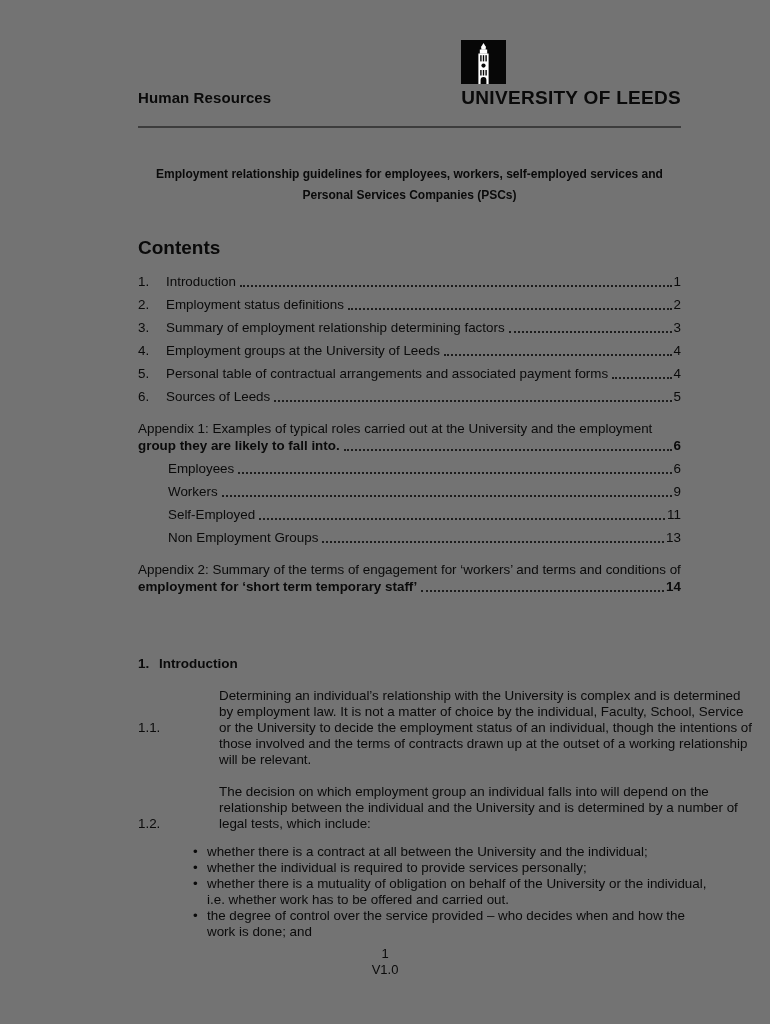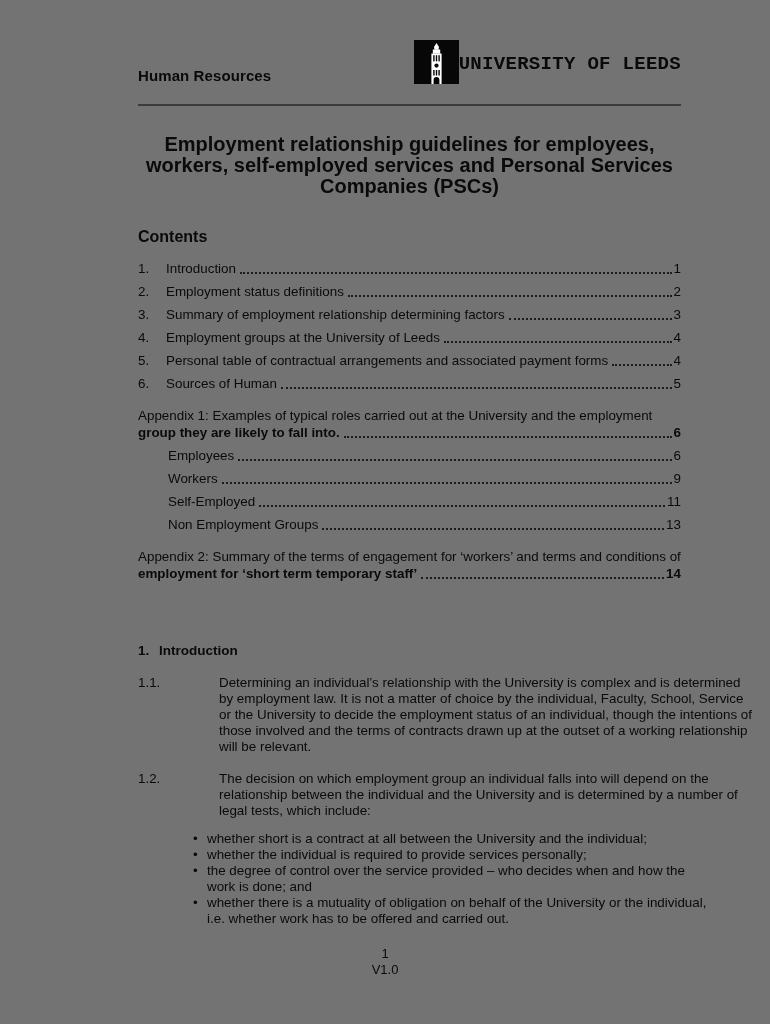--- a/index.html
+++ b/index.html
@@ -25,49 +25,48 @@
     align-items: flex-end;
   }
   .dept {
     font-size: 15px;
     font-weight: bold;
     padding-bottom: 3px;
     letter-spacing: 0.1px;
   }
   .brand {
     display: flex;
-    flex-direction: row;
-    align-items: center;
-    font-family: Liberation Mono, monospace;
+    flex-direction: column;
+    align-items: flex-start;
   }
   .logo-square { display: block; margin-bottom: 3px; }
   .wordmark {
     font-size: 19px;
     font-weight: bold;
     letter-spacing: 0.3px;
     white-space: nowrap;
   }
   .rule {
     border: none;
     border-top: 2px solid #3c3c3c;
     margin: 17px 0 0 0;
   }
   
   .doc-title {
-    margin: 28px auto 0 auto;
+    margin: 36px auto 0 auto;
     max-width: 588px;
-    font-size: 20px;
+    font-size: 12px;
     font-weight: bold;
     text-align: center;
     line-height: 21px;
   }
   
   .contents-heading {
     margin-top: 31px;
-    font-size: 16px;
+    font-size: 19px;
     font-weight: bold;
   }
   .toc { margin-top: 15px; font-size: 13.4px; line-height: 16px; }
   .toc-row {
     display: flex;
     align-items: baseline;
     margin-bottom: 7px;
   }
   .toc-num { flex: none; width: 28px; }
   .toc-indent { flex: none; width: 30px; }
@@ -91,21 +90,21 @@
     font-weight: bold;
     line-height: 16px;
   }
   .sec-num { flex: none; width: 21px; }
   .para {
     display: flex;
     margin-top: 16px;
     font-size: 13.4px;
     line-height: 16px;
   }
-  .para-num { flex: none; width: 37px; }
+  .para-num { flex: none; width: 37px; margin-top: 32px; }
   .para-text { flex: none; width: 534px; margin-left: 44px; }
   .bullets {
     margin: 12px 0 0 55px;
     font-size: 13.4px;
     line-height: 16px;
   }
   .bullet-item { display: flex; }
   .bullet-dot { flex: none; width: 14px; }
   .bullet-dot::before { content: "\2022"; }
   .bullet-text { flex: none; width: 505px; }
@@ -183,21 +182,21 @@
         <span class="toc-page">4</span>
       </div>
       <div class="toc-row">
         <span class="toc-num">5.</span>
         <span class="toc-label">Personal table of contractual arrangements and associated payment forms</span>
         <span class="leader"></span>
         <span class="toc-page">4</span>
       </div>
       <div class="toc-row">
         <span class="toc-num">6.</span>
-        <span class="toc-label">Sources of Human</span>
+        <span class="toc-label">Sources of Leeds</span>
         <span class="leader"></span>
         <span class="toc-page">5</span>
       </div>
 
       <div class="toc-appendix">
         <div class="line1">Appendix 1: Examples of typical roles carried out at the University and the employment</div>
         <div class="line2">
           <span class="toc-label">group they are likely to fall into.</span>
           <span class="leader"></span>
           <span class="toc-page">6</span>
@@ -250,33 +249,33 @@
     </div>
 
     <div class="para">
       <span class="para-num">1.2.</span>
       <span class="para-text">The decision on which employment group an individual falls into will depend on the relationship between the individual and the University and is determined by a number of legal tests, which include:</span>
     </div>
 
     <div class="bullets">
       <div class="bullet-item">
         <span class="bullet-dot"></span>
-        <span class="bullet-text">whether short is a contract at all between the University and the individual;</span>
+        <span class="bullet-text">whether there is a contract at all between the University and the individual;</span>
       </div>
       <div class="bullet-item">
         <span class="bullet-dot"></span>
         <span class="bullet-text">whether the individual is required to provide services personally;</span>
       </div>
       <div class="bullet-item">
         <span class="bullet-dot"></span>
+        <span class="bullet-text">whether there is a mutuality of obligation on behalf of the University or the individual, i.e. whether work has to be offered and carried out.</span>
+      </div>
+      <div class="bullet-item">
+        <span class="bullet-dot"></span>
         <span class="bullet-text">the degree of control over the service provided – who decides when and how the work is done; and</span>
-      </div>
-      <div class="bullet-item">
-        <span class="bullet-dot"></span>
-        <span class="bullet-text">whether there is a mutuality of obligation on behalf of the University or the individual, i.e. whether work has to be offered and carried out.</span>
       </div>
     </div>
 
   </div>
 
   <div class="footer">
     <div>1</div>
     <div>V1.0</div>
   </div>
 </div>

